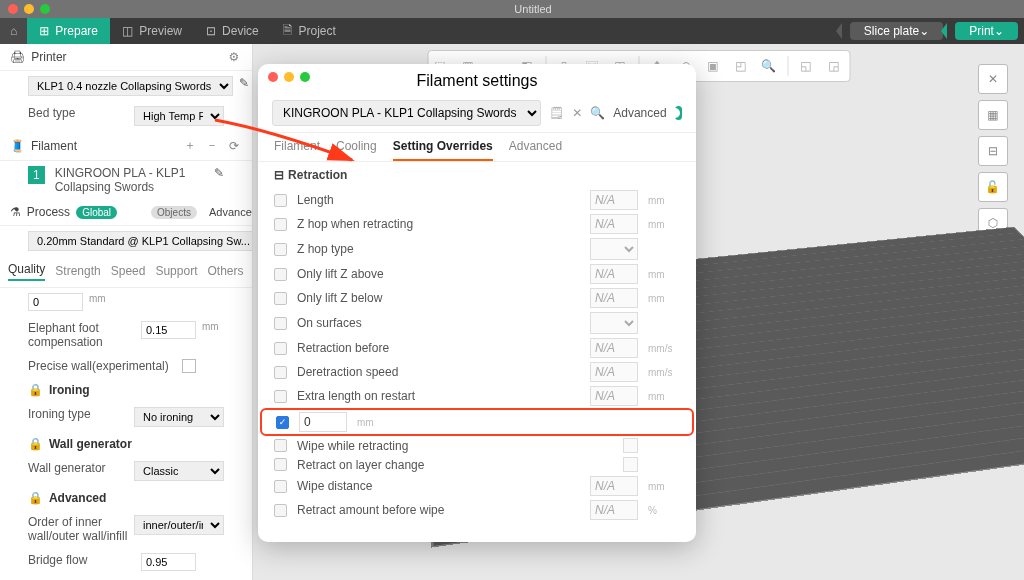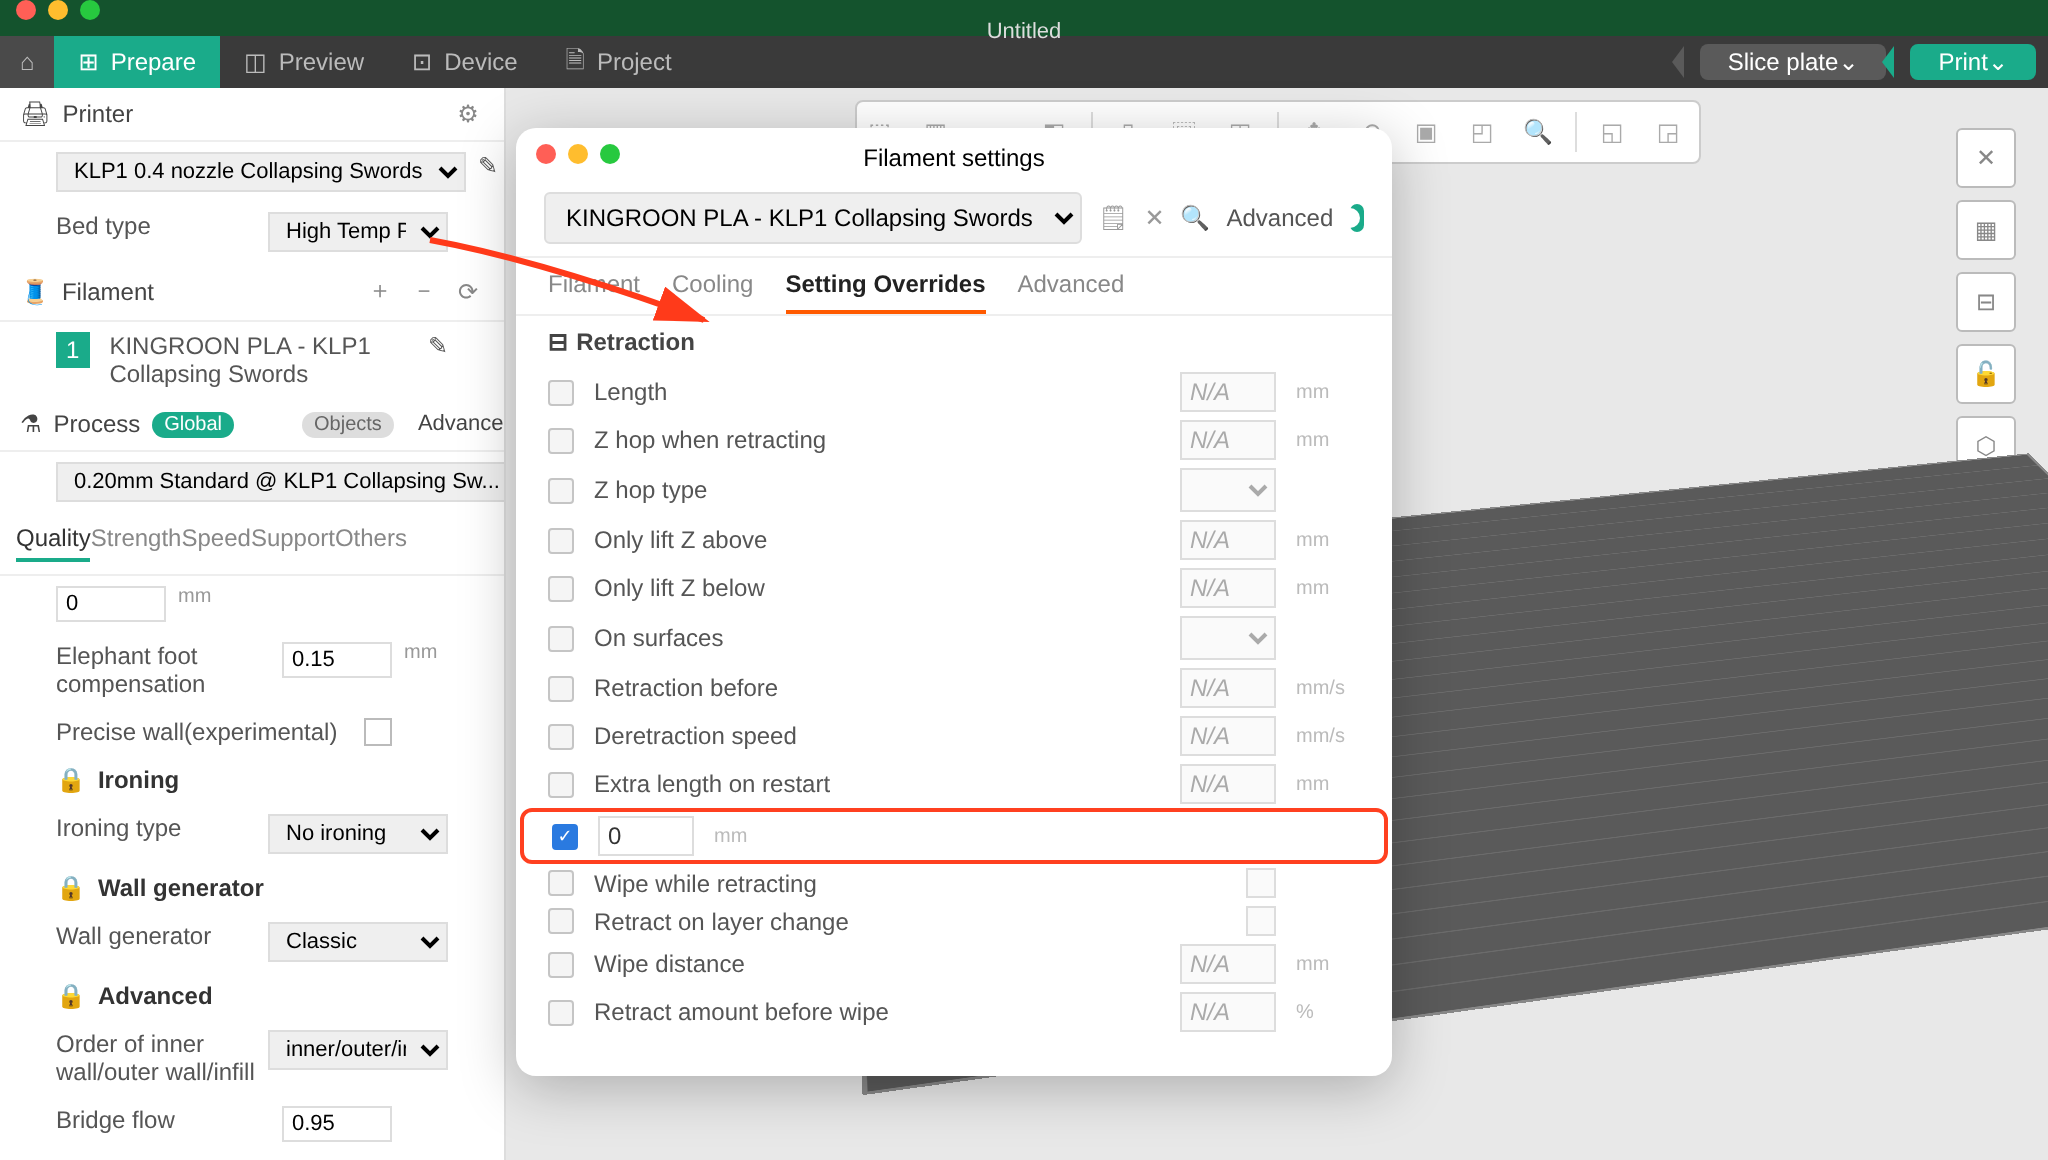--- a/index.html
+++ b/index.html
@@ -1,17 +1,17 @@
 <!DOCTYPE html>
 <html><head>
 <meta charset="utf-8">
 <style>
   * { box-sizing: border-box; margin: 0; padding: 0; font-family: -apple-system, BlinkMacSystemFont, "Segoe UI", Arial, sans-serif; font-size: 12px; }
   body { width: 1024px; height: 580px; overflow: hidden; background: #f5f5f5; position: relative; }
-  .titlebar { height: 18px; background: #14532d; color: #ddd; display: flex; padding: 0 8px; flex-direction: column; }
+  .titlebar { height: 18px; background: #737373; color: #ddd; display: flex; align-items: center; padding: 0 8px; }
   .traffic { display: flex; gap: 6px; }
   .dot { width: 10px; height: 10px; border-radius: 50%; }
   .dot.red { background: #ff5f56; } .dot.yel { background: #ffbd2e; } .dot.grn { background: #27c93f; }
   .title { flex: 1; text-align: center; font-size: 11px; }
 
   .toolbar { height: 26px; background: #3a3a3a; display: flex; align-items: stretch; }
   .toolbar .btn { padding: 0 12px; display: flex; align-items: center; gap: 6px; color: #bbb; cursor: pointer; border: none; background: transparent; }
   .toolbar .btn.icon-only { padding: 0 10px; background:#4a4a4a; }
   .toolbar .btn.active { background: #1aab8a; color: #fff; }
   .toolbar .spacer { flex: 1; }
@@ -24,21 +24,21 @@
 
   .sidebar { width: 253px; background: #fff; border-right: 1px solid #ddd; overflow-y: auto; }
   .section-hdr { padding: 6px 10px; display: flex; align-items: center; gap: 6px; color: #444; font-weight: 500; border-bottom: 1px solid #eee; }
   .section-hdr .sp { flex: 1; }
   .section-hdr .ic { width: 16px; text-align:center; color:#888; cursor:pointer;}
   .row { padding: 5px 28px; display: flex; align-items: flex-start; gap: 6px; font-size: 11px; color: #555; }
   .row .lbl { flex: 1; }
   .row .val { width: 55px; border: 1px solid #ddd; padding: 2px 4px; font-size: 11px; }
   .row .unit { width: 22px; color:#999; font-size:10px;}
   .row .sel { flex: 1; border: 1px solid #ddd; padding: 2px 4px; font-size: 11px; max-width: 90px;}
-  .subtabs { display:flex; padding: 6px 8px; border-bottom:1px solid #eee; color:#888;}
+  .subtabs { display:flex; padding: 6px 8px; gap:10px; border-bottom:1px solid #eee; color:#888;align-items:flex-end;}
   .subtabs span { cursor:pointer; padding-bottom:3px;}
   .subtabs span.active { color:#333; border-bottom:2px solid #1aab8a; }
   .chk { width:14px; height:14px; border:1px solid #bbb; display:inline-flex; align-items:center; justify-content:center; font-size:10px; }
   .pill-tag{background:#1aab8a;color:#fff;border-radius:8px;padding:1px 6px;font-size:10px;}
   .pill-tag.off{background:#ddd;color:#666;margin-left:28px;}
   .toggle{width:26px;height:14px;border-radius:7px;background:#1aab8a;position:relative;}
   .toggle::after{content:"";position:absolute;width:10px;height:10px;border-radius:50%;background:#fff;top:2px;right:2px;}
   .badge-1{background:#1aab8a;color:#fff;padding:2px 5px;margin-right:4px;}
 
   .canvas { flex:1; position:relative; background:#e8e8e8; overflow:hidden;}
@@ -47,21 +47,21 @@
   .right-tools{position:absolute;top:20px;right:16px;display:flex;flex-direction:column;gap:6px;}
   .right-tools .rt{width:30px;height:30px;border:1px solid #bbb;background:#fff;display:flex;align-items:center;justify-content:center;color:#888;cursor:pointer;border-radius:3px;}
   .plate{position:absolute;left:180px;top:60px;width:700px;height:500px;transform:perspective(1400px) rotateX(62deg) rotateZ(-14deg);background:repeating-linear-gradient(0deg,#5a5a5a,#5a5a5a 19px,#6b6b6b 19px,#6b6b6b 20px),repeating-linear-gradient(90deg,#5a5a5a,#5a5a5a 19px,#6b6b6b 19px,#6b6b6b 20px);border:2px solid #888;}
   .axes{position:absolute;bottom:60px;left:240px;}
   .axes .ax{position:absolute;width:36px;height:2px;transform-origin:left;}
   .axes .ax.x{background:#d03030;transform:rotate(20deg);}
   .axes .ax.y{background:#20a030;transform:rotate(-40deg);}
   .axes .ax.z{background:#3050d0;transform:rotate(-90deg);}
 
   .modal{position:absolute;left:258px;top:64px;width:438px;background:#fff;border-radius:10px;box-shadow:0 6px 28px rgba(0,0,0,.25);padding-bottom:20px;z-index:50;}
-  .modal-head{padding:8px 10px 4px;text-align:center;font-size:12px;font-weight:500;}
+  .modal-head{padding:8px 10px 4px;text-align:center;font-size:16px;font-weight:500;}
   .modal-traffic{position:absolute;left:10px;top:8px;display:flex;gap:6px;}
   .modal-bar{display:flex;align-items:center;padding:6px 14px;gap:8px;border-bottom:1px solid #eee;}
   .modal-bar .sel{flex:1;border:1px solid #ddd;padding:4px 6px;border-radius:3px;}
   .modal-tabs{display:flex;gap:16px;padding:6px 16px 0;border-bottom:1px solid #eee;color:#888;}
   .modal-tabs span{padding-bottom:6px;cursor:pointer;}
   .modal-tabs span.active{color:#222;border-bottom:2px solid #ff5a00;font-weight:600;}
   .modal-sec{padding:6px 16px;font-weight:600;color:#444;display:flex;align-items:center;gap:4px;}
   .mrow{display:flex;align-items:center;padding:2px 16px;gap:10px;}
   .mrow .mchk{width:13px;height:13px;border:1px solid #c5c5c5;border-radius:2px;display:inline-flex;align-items:center;justify-content:center;background:#f5f5f5;}
   .mrow .mchk.on{background:#2a7ae0;border-color:#2a7ae0;}

